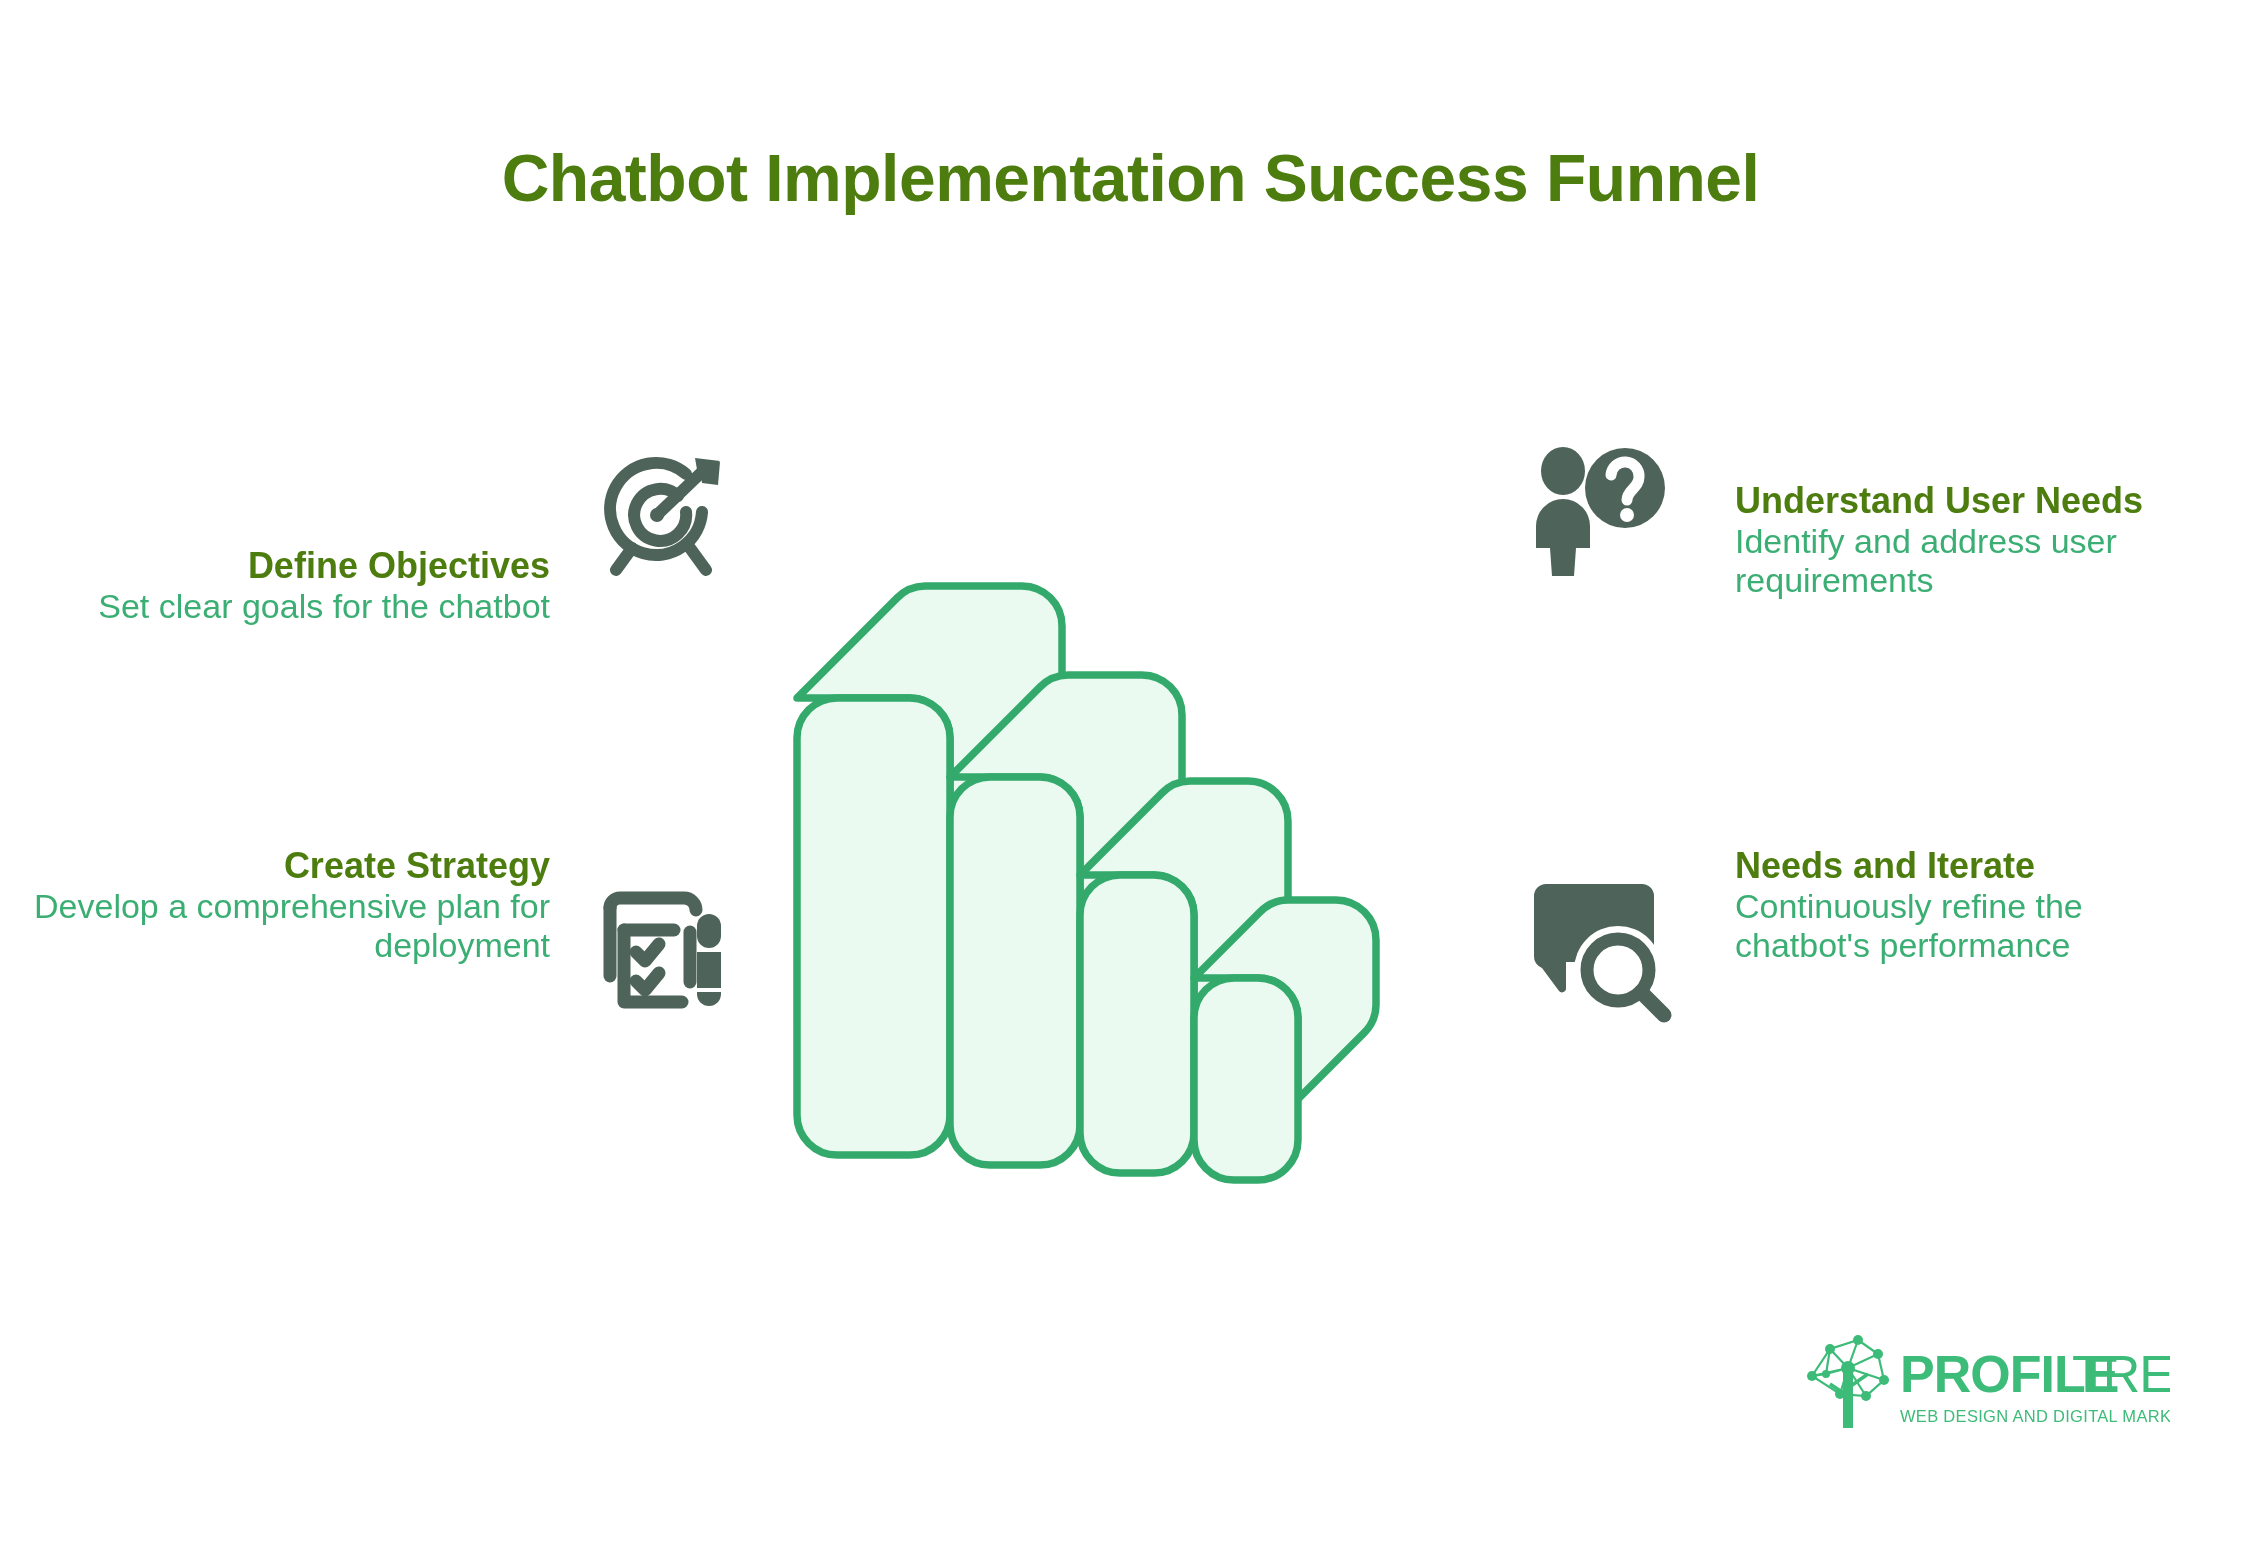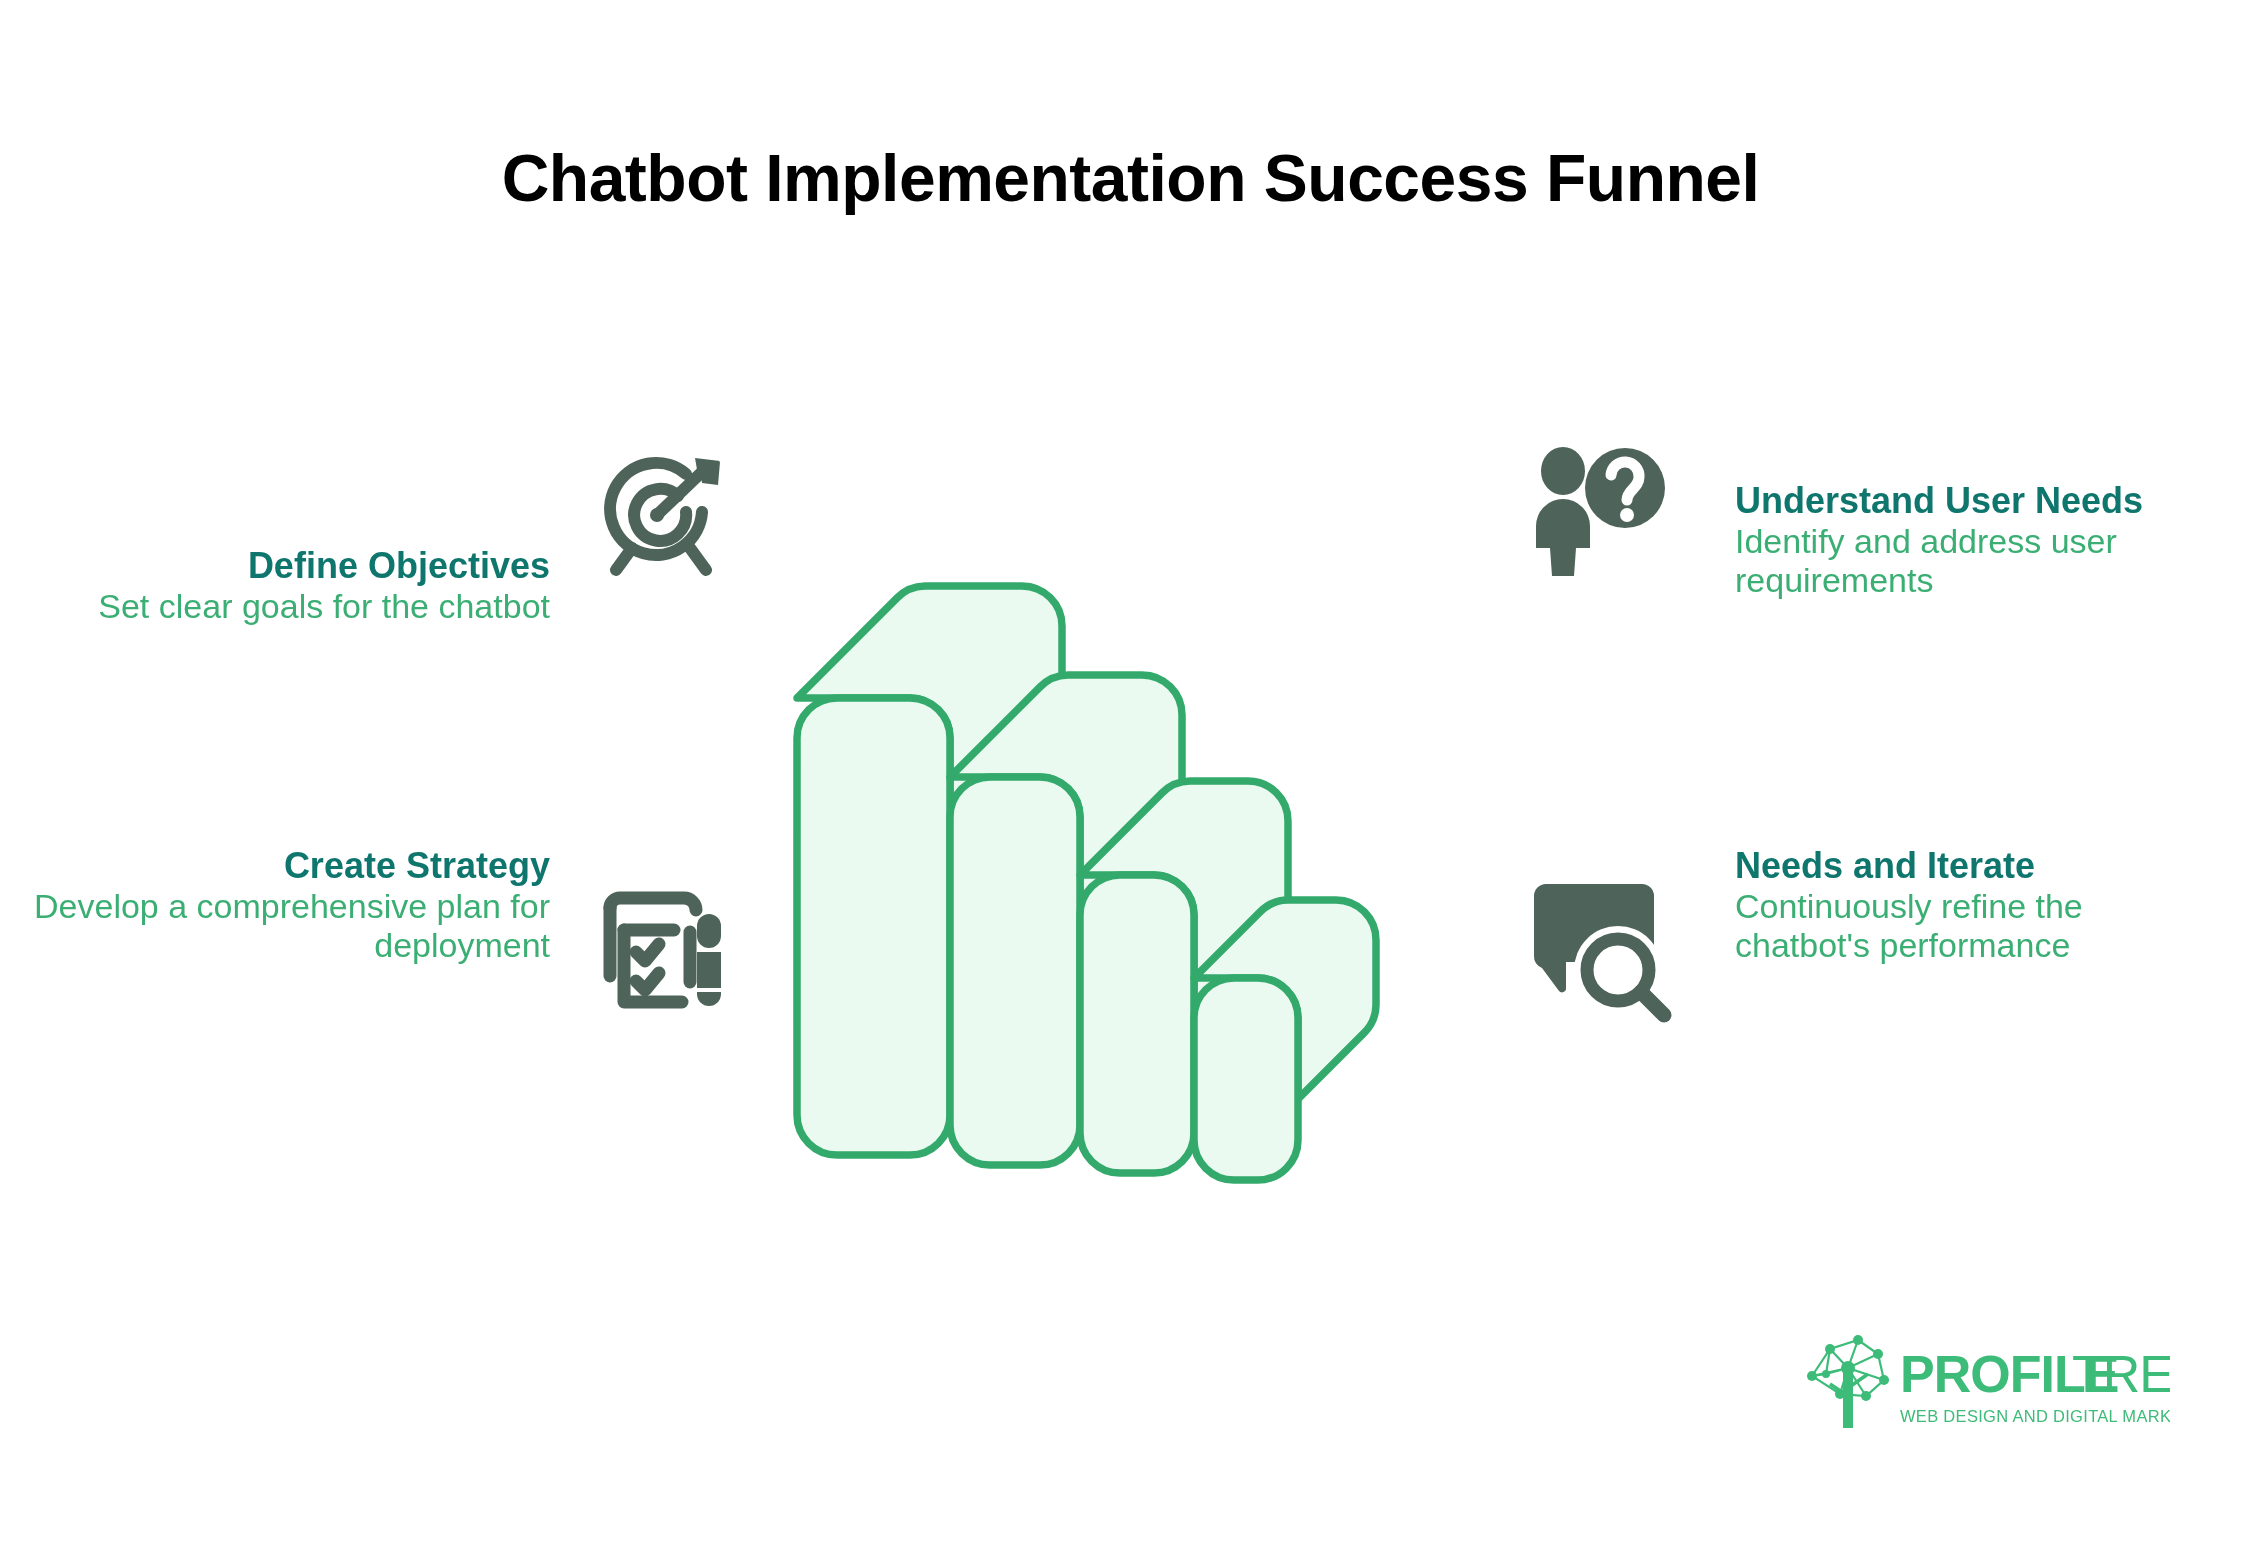--- a/index.html
+++ b/index.html
@@ -16,30 +16,30 @@
   }
 
   
   .title {
     position:absolute;
     top:140px; left:0; width:2261px;
     text-align:center;
     font-size:66px;
     font-weight:bold;
     letter-spacing:-0.5px;
-    color:#000000;
+    color:#4d7c0f;
     white-space:nowrap;
   }
 
   
   .block { position:absolute; }
   .block .heading {
     font-size:36px;
     font-weight:bold;
-    color:#0f766e;
+    color:#4d7c0f;
     line-height:1.18;
   }
   .block .body {
     font-size:34px;
     font-weight:normal;
     color:#3BAE74;
     line-height:1.12;
   }
 
   .block.left  { text-align:right; }

